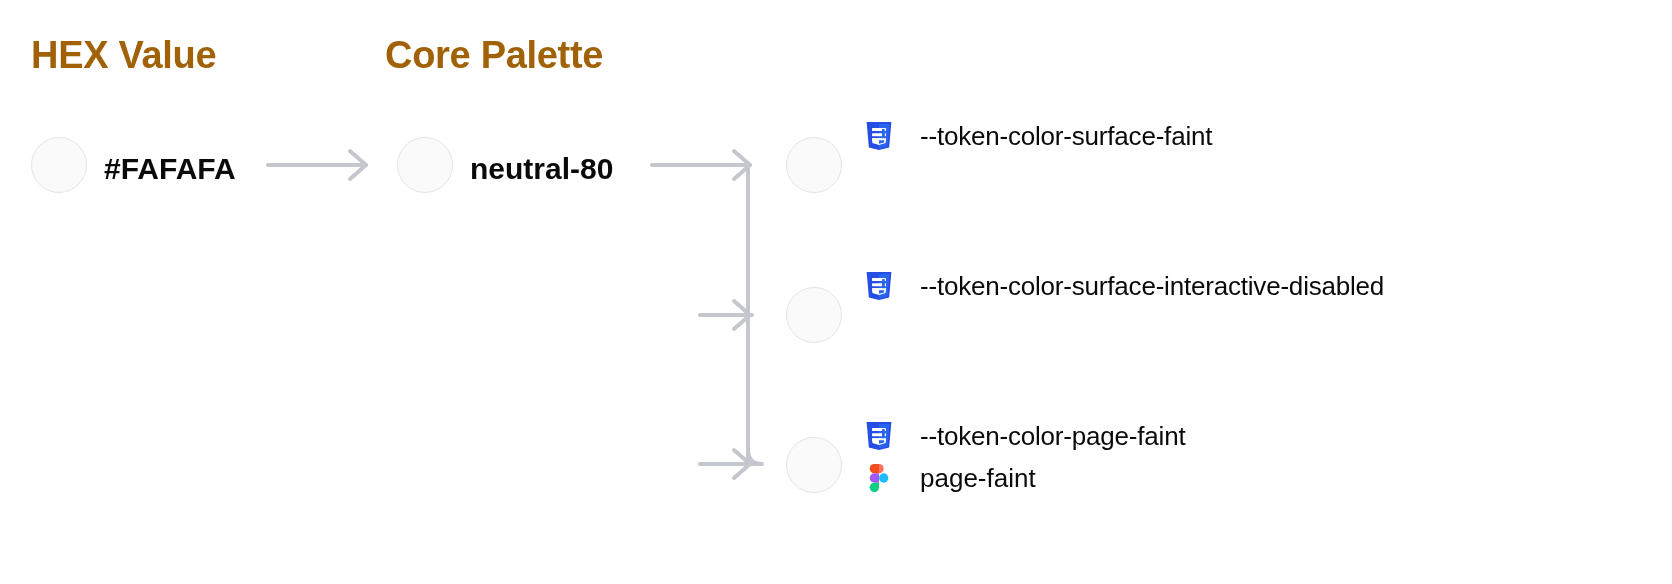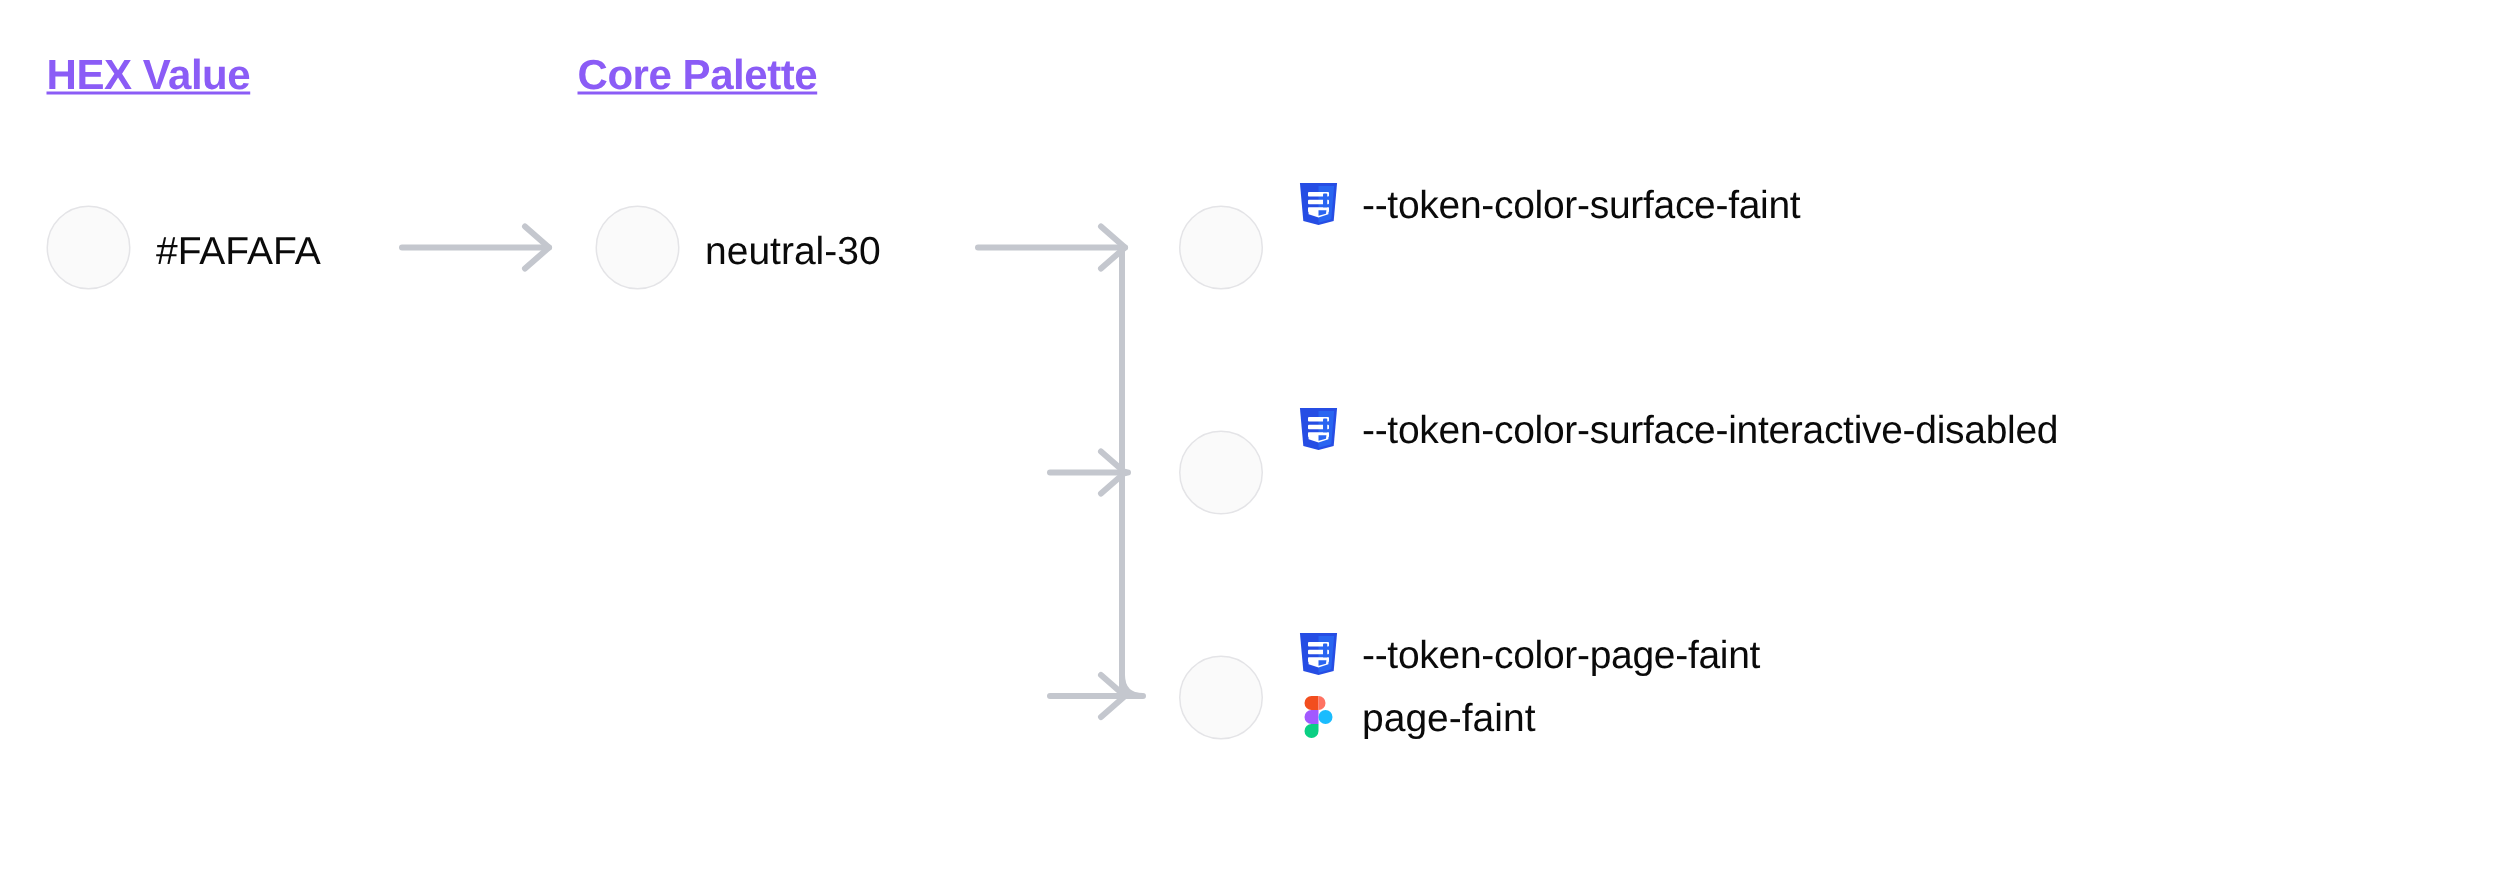--- a/index.html
+++ b/index.html
@@ -17,27 +17,26 @@
   }
 
   .stage {
     position: absolute;
     inset: 0;
   }
 
   
   .col-heading {
     position: absolute;
-    font-size: 28px;
+    font-size: 38px;
     font-weight: bold;
-    color: #8b5cf6;
+    color: #a16207;
     letter-spacing: -0.3px;
     white-space: nowrap;
     line-height: 1;
-    text-decoration: underline;
   }
   #heading-hex      { left: 31px;  top: 36px; }
   #heading-core     { left: 385px; top: 36px; }
   #heading-semantic { left: 786px; top: 36px; }
 
   
   .swatch {
     position: absolute;
     width: 56px;
     height: 56px;
@@ -48,22 +47,22 @@
   }
   #swatch-hex  { left: 31px;  top: 137px; }
   #swatch-core { left: 397px; top: 137px; }
   #swatch-sem-0 { left: 786px; top: 137px; }
   #swatch-sem-1 { left: 786px; top: 287px; }
   #swatch-sem-2 { left: 786px; top: 437px; }
 
   
   .value-label {
     position: absolute;
-    font-size: 26px;
-    font-weight: normal;
+    font-size: 30px;
+    font-weight: bold;
     color: #0a0a0a;
     white-space: nowrap;
     line-height: 1;
   }
   #label-hex  { left: 104px; top: 154px; }
   #label-core { left: 470px; top: 154px; }
 
   
   .connector-svg {
     position: absolute;
@@ -80,21 +79,21 @@
     left: 866px;
   }
   #sem-row-0 { top: 115px; }
   #sem-row-1 { top: 265px; }
   #sem-row-2 { top: 415px; text-align: center; }
 
   .token-line {
     display: flex;
     align-items: center;
     height: 42px;
-    gap: 16px;
+    gap: 28px;
   }
   .token-icon {
     width: 26px;
     height: 28px;
     flex: 0 0 26px;
     display: block;
   }
   .token-text {
     font-size: 26px;
     color: #0a0a0a;
@@ -111,21 +110,21 @@
   <div class="col-heading" id="heading-hex">HEX Value</div>
   <div class="col-heading" id="heading-core">Core Palette</div>
 
   <div class="swatch" id="swatch-hex" style="background: rgb(250, 250, 250);"></div>
   <div class="swatch" id="swatch-core" style="background: rgb(250, 250, 250);"></div>
   <div class="swatch" id="swatch-sem-0" style="background: rgb(250, 250, 250);"></div>
   <div class="swatch" id="swatch-sem-1" style="background: rgb(250, 250, 250);"></div>
   <div class="swatch" id="swatch-sem-2" style="background: rgb(250, 250, 250);"></div>
 
   <div class="value-label" id="label-hex">#FAFAFA</div>
-  <div class="value-label" id="label-core">neutral-30</div>
+  <div class="value-label" id="label-core">neutral-80</div>
 
   <svg class="connector-svg" viewBox="0 0 1672 584" xmlns="http://www.w3.org/2000/svg">
     <g fill="none" stroke="#C4C7CE" stroke-width="4" stroke-linecap="round" stroke-linejoin="round">
 
       <line x1="268" y1="165" x2="366" y2="165"></line>
       <polyline points="350,151 366,165 350,179"></polyline>
 
       <line x1="652" y1="165" x2="750" y2="165"></line>
       <polyline points="734,151 750,165 734,179"></polyline>
 

